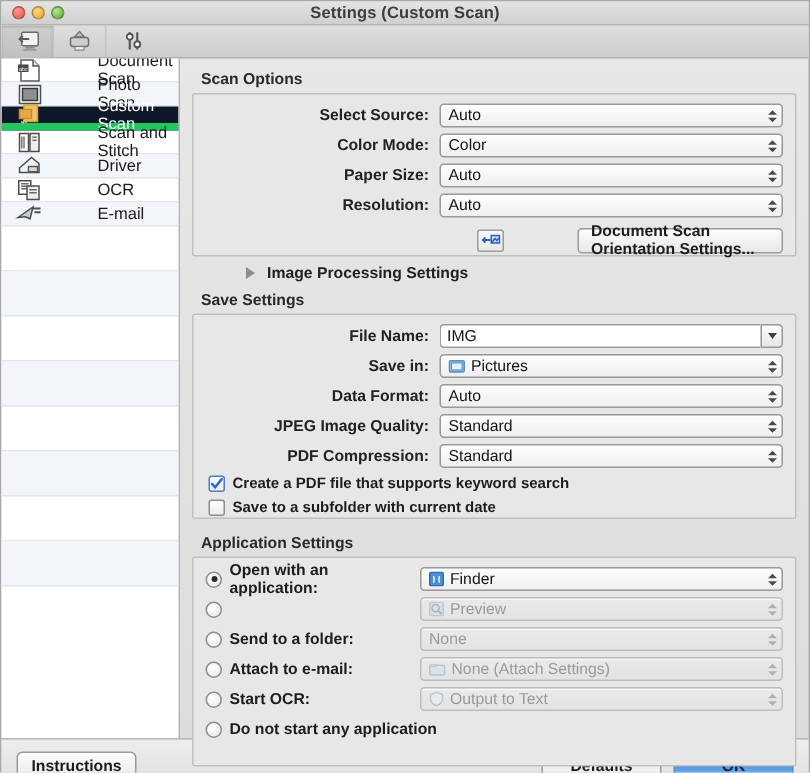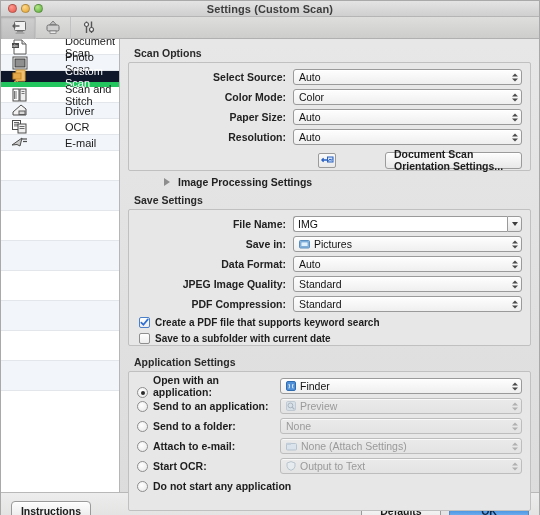--- a/index.html
+++ b/index.html
@@ -170,21 +170,21 @@
   
   .radio {
     width:11px; height:11px; border-radius:50%; border:1px solid #8e8e8e;
     background:radial-gradient(circle at 40% 35%,#ffffff,#e6e6e6);
     margin-right:5px; flex:0 0 11px;
     display:flex; align-items:center; justify-content:center;
   }
   .radio.on::after { content:""; width:4px;height:4px;border-radius:50%;background:#2a2a2a; }
 
   .approw { display:flex; align-items:center; height:16px; margin-bottom:4px; }
-  .approw .rlbl { width:143px; font-size:10.5px; font-weight:bold; color:#1d1d1d; display:flex; align-items:flex-end; }
+  .approw .rlbl { width:143px; font-size:10.5px; font-weight:bold; color:#1d1d1d; display:flex; align-items:center; }
 
   .appsection { position:relative; margin-top:10px; }
 
   
   .footer {
     height:36px;
     background:linear-gradient(#ededed,#dededd);
     border-top:1px solid #b8b8b8;
     display:flex; align-items:center; padding:0 10px;
   }
@@ -503,21 +503,20 @@
               <span class="stepper">
                   <i class="up"></i>
                   <i class="dn"></i>
                 </span>
             </div>
           </div>
 
           <div class="approw">
             <div class="rlbl">
               <span class="radio"></span>
-              <span>Send to an application:</span>
             </div>
             <div class="popup disabled">
               <span style="margin-right:4px;display:flex;opacity:.5;">
                 <svg width="10" height="10" viewBox="0 0 10 10">
                   <rect x=".5" y=".5" width="9" height="9" rx="1.4" fill="#c8d8e8" stroke="#9badbd"></rect>
                   <circle cx="4.4" cy="4.4" r="2.4" fill="none" stroke="#6d8296" stroke-width="1"></circle>
                   <line x1="6.2" y1="6.2" x2="8.4" y2="8.4" stroke="#6d8296" stroke-width="1.2"></line>
                 </svg>
               </span>
               <span>Preview</span>

